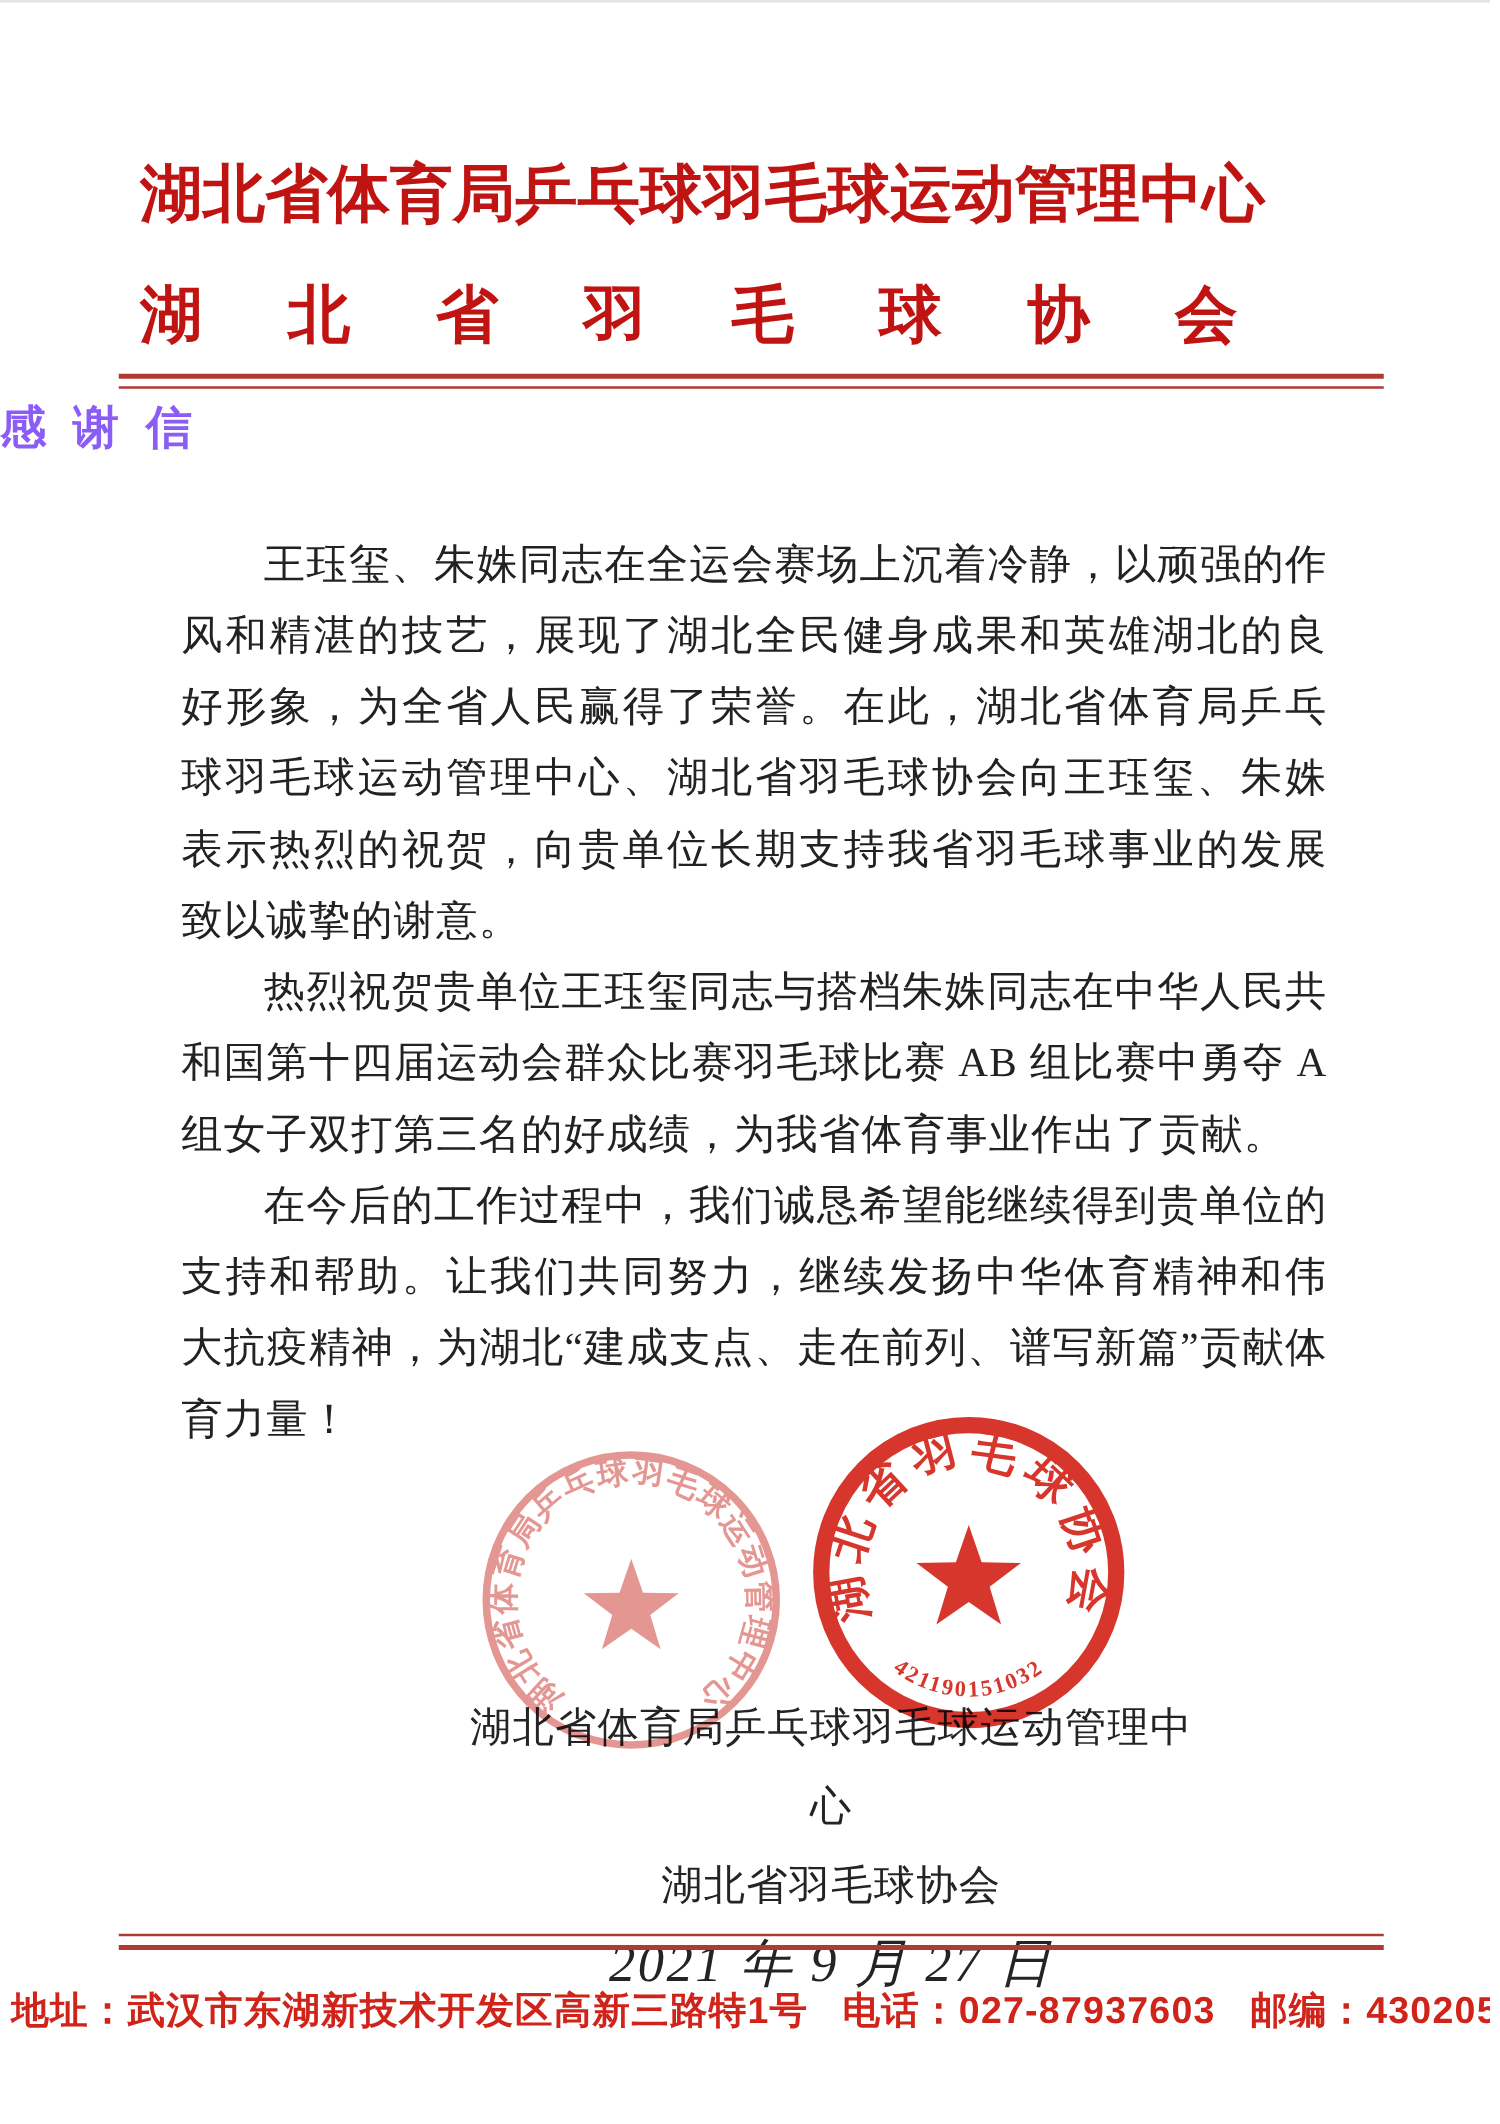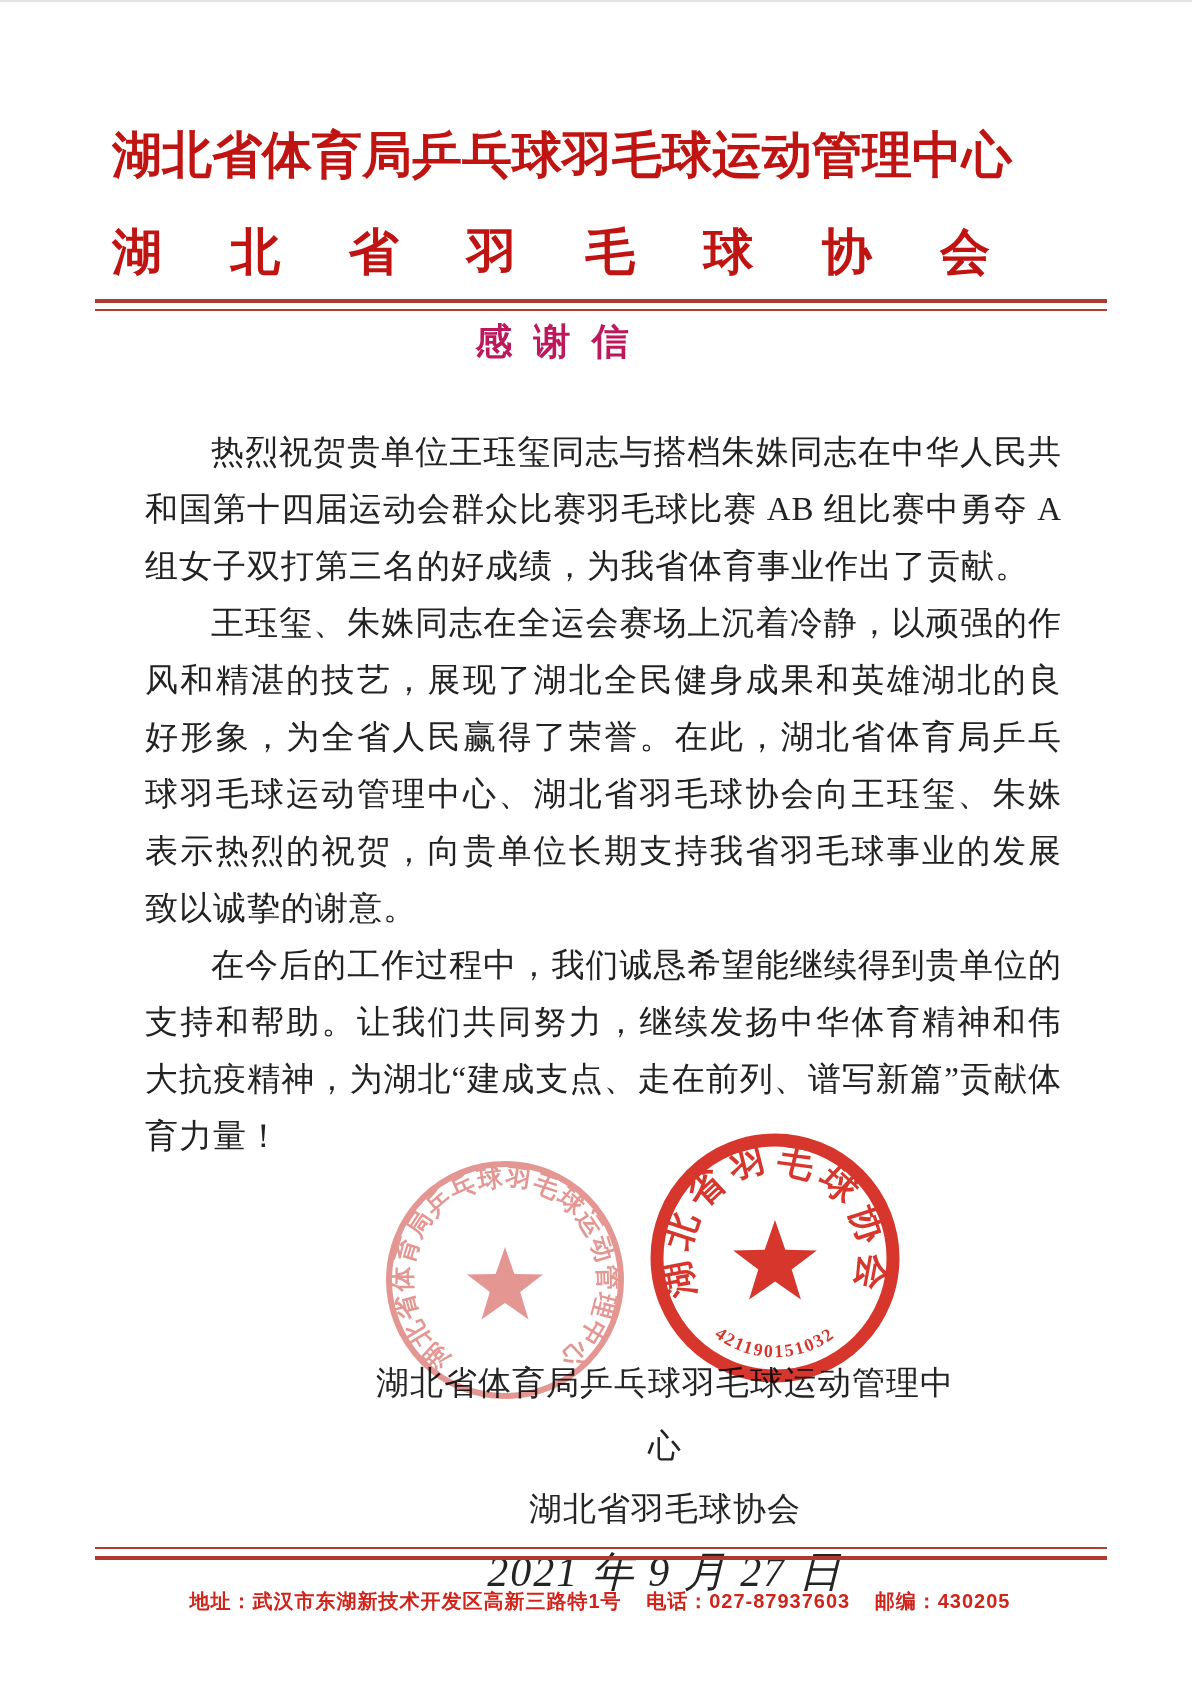--- a/index.html
+++ b/index.html
@@ -31,22 +31,21 @@
     font-size:50px;font-weight:bold;
     text-align:justify;text-align-last:justify;
   }
   .header-rule{
     position:absolute;left:95px;top:299px;width:1012px;height:6px;
     border-top:4px solid #b03a32;
     border-bottom:2px solid #b03a32;
   }
   .doc-title{
     position:absolute;top:317px;left:0;width:1110px;
-    text-align:center;
-    color:#be185d;
+    color:#8b5cf6;
     font-size:37px;font-weight:bold;
     letter-spacing:6px;
   }
   
   .body-text{
     position:absolute;top:424px;left:145px;width:917px;
     color:#222222;
     font-size:33px;
     line-height:57px;
     letter-spacing:1px;
@@ -77,21 +76,21 @@
   
   .footer-rule{
     position:absolute;left:95px;top:1547px;width:1012px;height:7px;
     border-top:2px solid #b03a32;
     border-bottom:4px solid #b03a32;
   }
   .footer-line{
     position:absolute;top:1588px;left:0;width:1200px;
     text-align:center;
     color:#d0241b;
-    font-size:20px;font-weight:bold;
+    font-size:30px;font-weight:bold;
     font-family:"Liberation Sans", sans-serif;
     letter-spacing:1px;
     white-space:nowrap;
   }
   .footer-line span{margin:0 9px;}
 </style>
 </head>
 <body>
 
 <div class="page">
@@ -101,22 +100,22 @@
   <div class="letterhead">
     <div class="l1">湖北省体育局乒乓球羽毛球运动管理中心</div>
     <div class="l2">湖北省羽毛球协会</div>
   </div>
 
   <div class="header-rule"></div>
 
   <div class="doc-title">感 谢 信</div>
 
   <div class="body-text">
+    <p>王珏玺、朱姝同志在全运会赛场上沉着冷静，以顽强的作风和精湛的技艺，展现了湖北全民健身成果和英雄湖北的良好形象，为全省人民赢得了荣誉。在此，湖北省体育局乒乓球羽毛球运动管理中心、湖北省羽毛球协会向王珏玺、朱姝表示热烈的祝贺，向贵单位长期支持我省羽毛球事业的发展致以诚挚的谢意。</p>
     <p>热烈祝贺贵单位王珏玺同志与搭档朱姝同志在中华人民共和国第十四届运动会群众比赛羽毛球比赛 AB 组比赛中勇夺 A 组女子双打第三名的好成绩，为我省体育事业作出了贡献。</p>
-    <p>王珏玺、朱姝同志在全运会赛场上沉着冷静，以顽强的作风和精湛的技艺，展现了湖北全民健身成果和英雄湖北的良好形象，为全省人民赢得了荣誉。在此，湖北省体育局乒乓球羽毛球运动管理中心、湖北省羽毛球协会向王珏玺、朱姝表示热烈的祝贺，向贵单位长期支持我省羽毛球事业的发展致以诚挚的谢意。</p>
     <p>在今后的工作过程中，我们诚恳希望能继续得到贵单位的支持和帮助。让我们共同努力，继续发扬中华体育精神和伟大抗疫精神，为湖北“建成支点、走在前列、谱写新篇”贡献体育力量！</p>
   </div>
 
   <div class="signature">
     <div>湖北省体育局乒乓球羽毛球运动管理中心</div>
     <div>湖北省羽毛球协会</div>
     <div class="date">2021 年 9 月 27 日</div>
   </div>
 
   <div class="seal seal-left">

